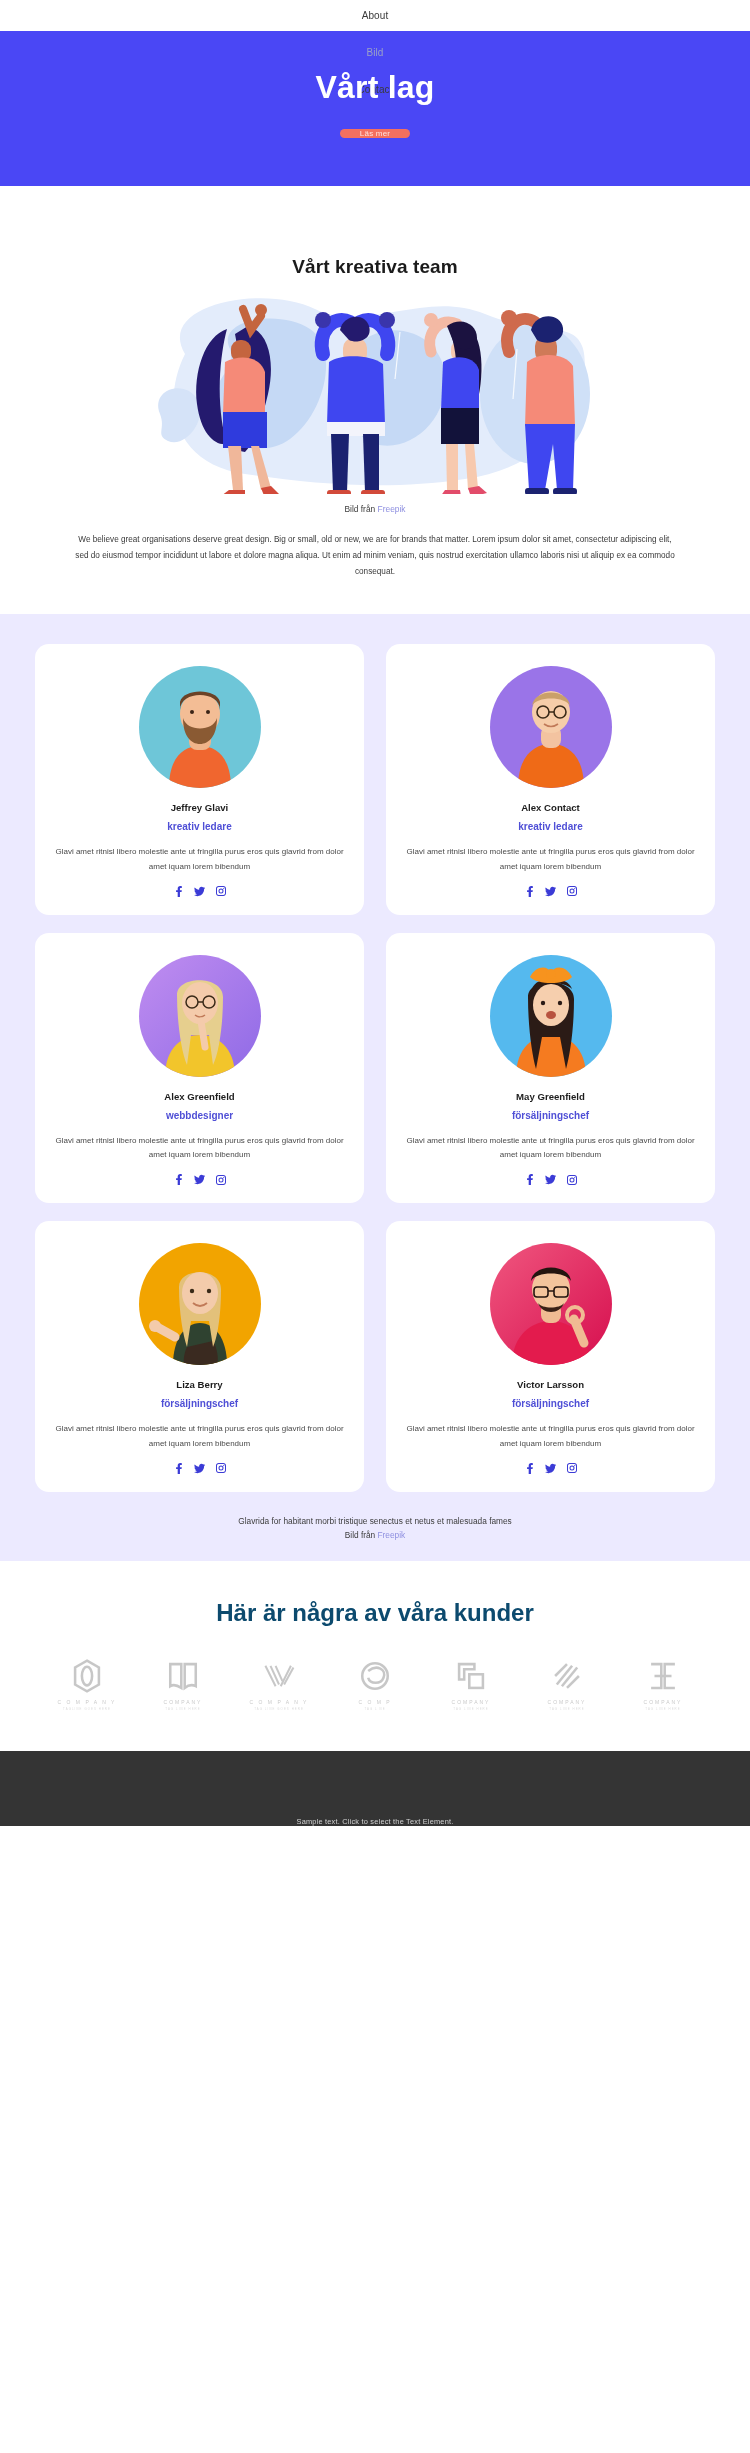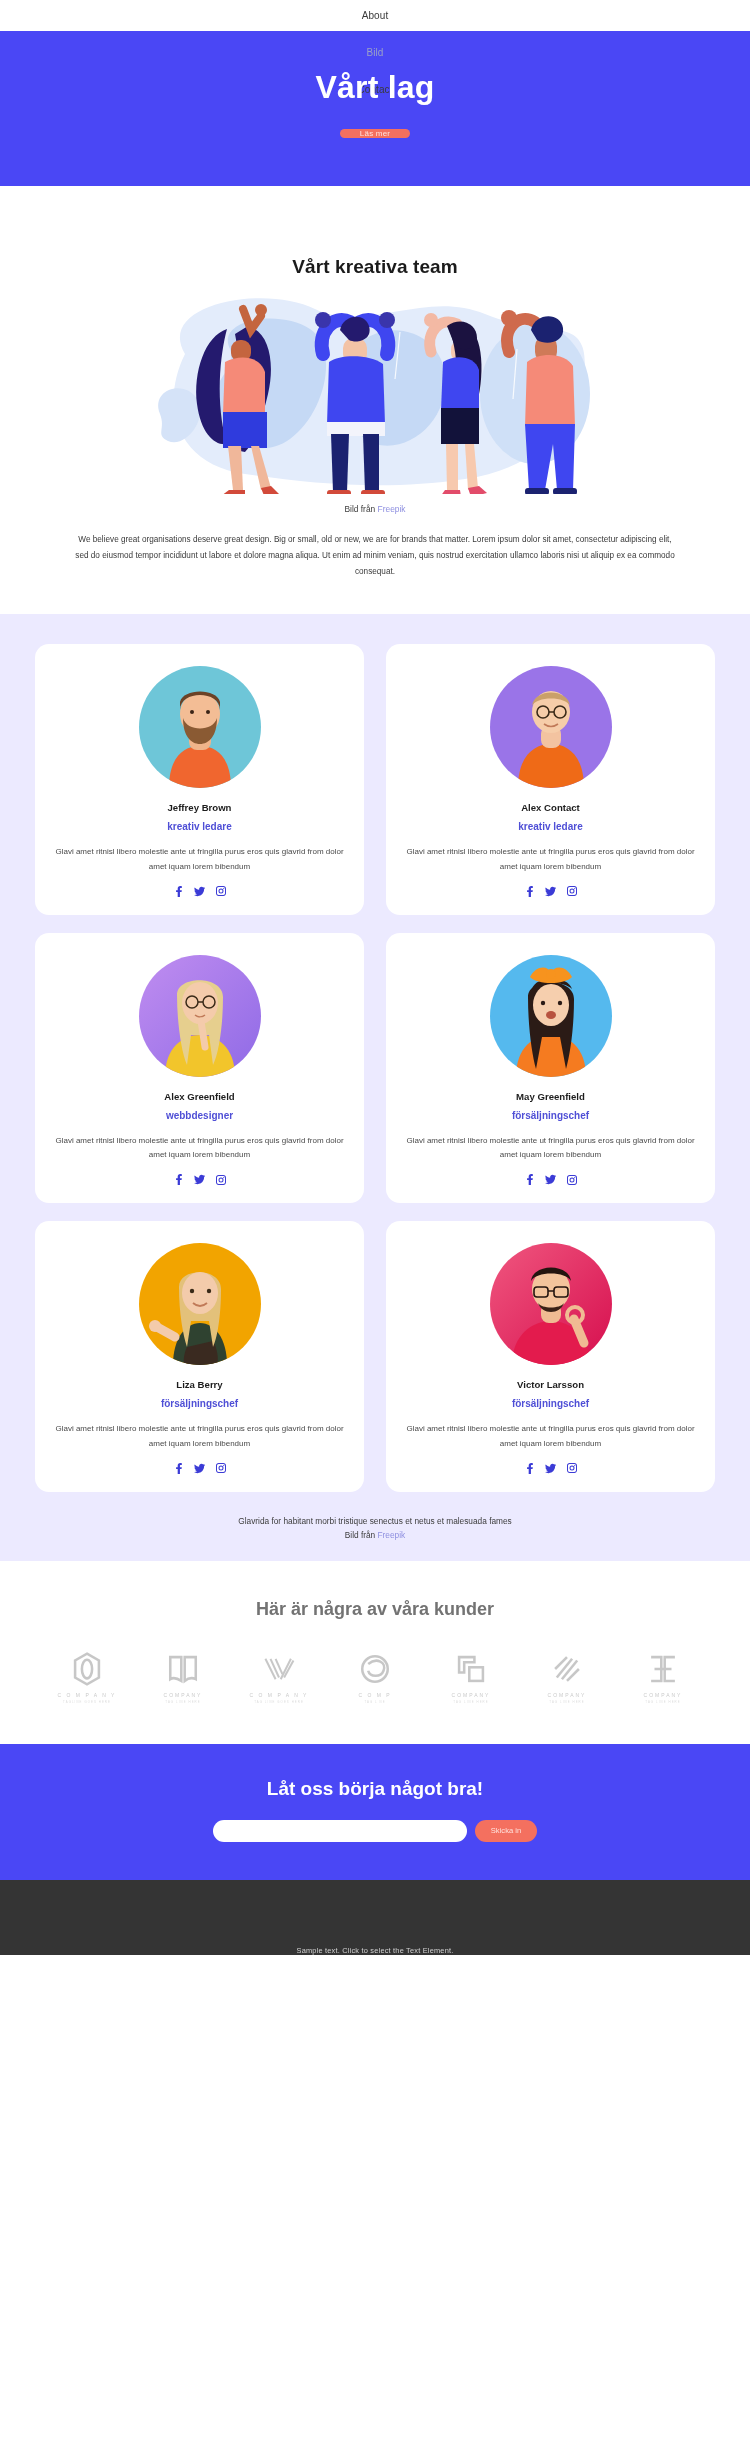--- a/index.html
+++ b/index.html
@@ -161,23 +161,23 @@
   }
   .team-footnote a { color: #8e8fe0; text-decoration: none; cursor: pointer; }
 
   
   .clients {
     background: #ffffff;
     padding: 38px 0 40px;
     text-align: center;
   }
   .clients h2 {
-    font-size: 18px;
+    font-size: 24px;
     font-weight: 700;
-    color: #737373;
+    color: #0c4a6e;
     margin-bottom: 32px;
   }
   .logos {
     display: flex;
     justify-content: center;
     align-items: flex-start;
     gap: 24px;
     padding: 0 22px;
   }
   .logo { width: 72px; text-align: center; opacity: .55; }
@@ -356,21 +356,21 @@
               <rect width="122" height="122" fill="#6ec6d8"></rect>
             <path d="M30 122 C 30 92, 44 80, 61 80 C 78 80, 92 92, 92 122 Z" fill="#f0662f"></path>
             <rect x="50" y="62" width="22" height="22" rx="8" fill="#f0b48a"></rect>
             <ellipse cx="61" cy="48" rx="20" ry="22" fill="#f3bd95"></ellipse>
             <path d="M41 44 C 41 24, 81 24, 81 44 L 81 36 C 78 22, 44 22, 41 36 Z" fill="#6b4226"></path>
             <path d="M44 52 C 44 70, 52 78, 61 78 C 70 78, 78 70, 78 52 C 74 66, 48 66, 44 52 Z" fill="#8a5a33"></path>
             <circle cx="53" cy="46" r="2" fill="#3a2416"></circle>
               <circle cx="69" cy="46" r="2" fill="#3a2416"></circle>
           </svg>
         </div>
-        <div class="card-name">Jeffrey Brown</div>
+        <div class="card-name">Jeffrey Glavi</div>
         <div class="card-role">kreativ ledare</div>
         <div class="card-desc">Glavi amet ritnisl libero molestie ante ut fringilla purus eros quis glavrid from dolor amet iquam lorem bibendum</div>
         <div class="socials">
           <span class="social-link">
               <svg width="9" height="11" viewBox="0 0 10 12">
                 <path d="M6.6 12V6.6h1.8l.3-2.1H6.6V3.1c0-.6.2-1 1-1h1.1V.1C8.4.1 7.7 0 6.9 0 5.2 0 4.1 1 4.1 2.9v1.6H2.3v2.1h1.8V12z"></path>
               </svg>
             </span>
           <span class="social-link">
               <svg width="11" height="11" viewBox="0 0 14 12">
@@ -664,25 +664,18 @@
             <path d="M34 6 L22 6 L22 34 L34 34" fill="none" stroke="#9b9b9b" stroke-width="3"></path>
             <path d="M10 20 L30 20" stroke="#9b9b9b" stroke-width="3"></path>
           </svg>
         <div class="logo-name">COMPANY</div>
         <div class="logo-tag">TAG LINE HERE</div>
       </div>
 
     </div>
   </section>
 
-  <section class="cta">
-    <h2>Låt oss börja något bra!</h2>
-    <form class="cta-form">
-      <input class="cta-input" type="text" placeholder="" style="">
-      <button class="cta-btn">Skicka in</button>
-    </form>
-  </section>
 
   <footer class="footer">
     <div class="footer-text">Sample text. Click to select the Text Element.</div>
   </footer>
 
 </div>
 
 </body></html>

